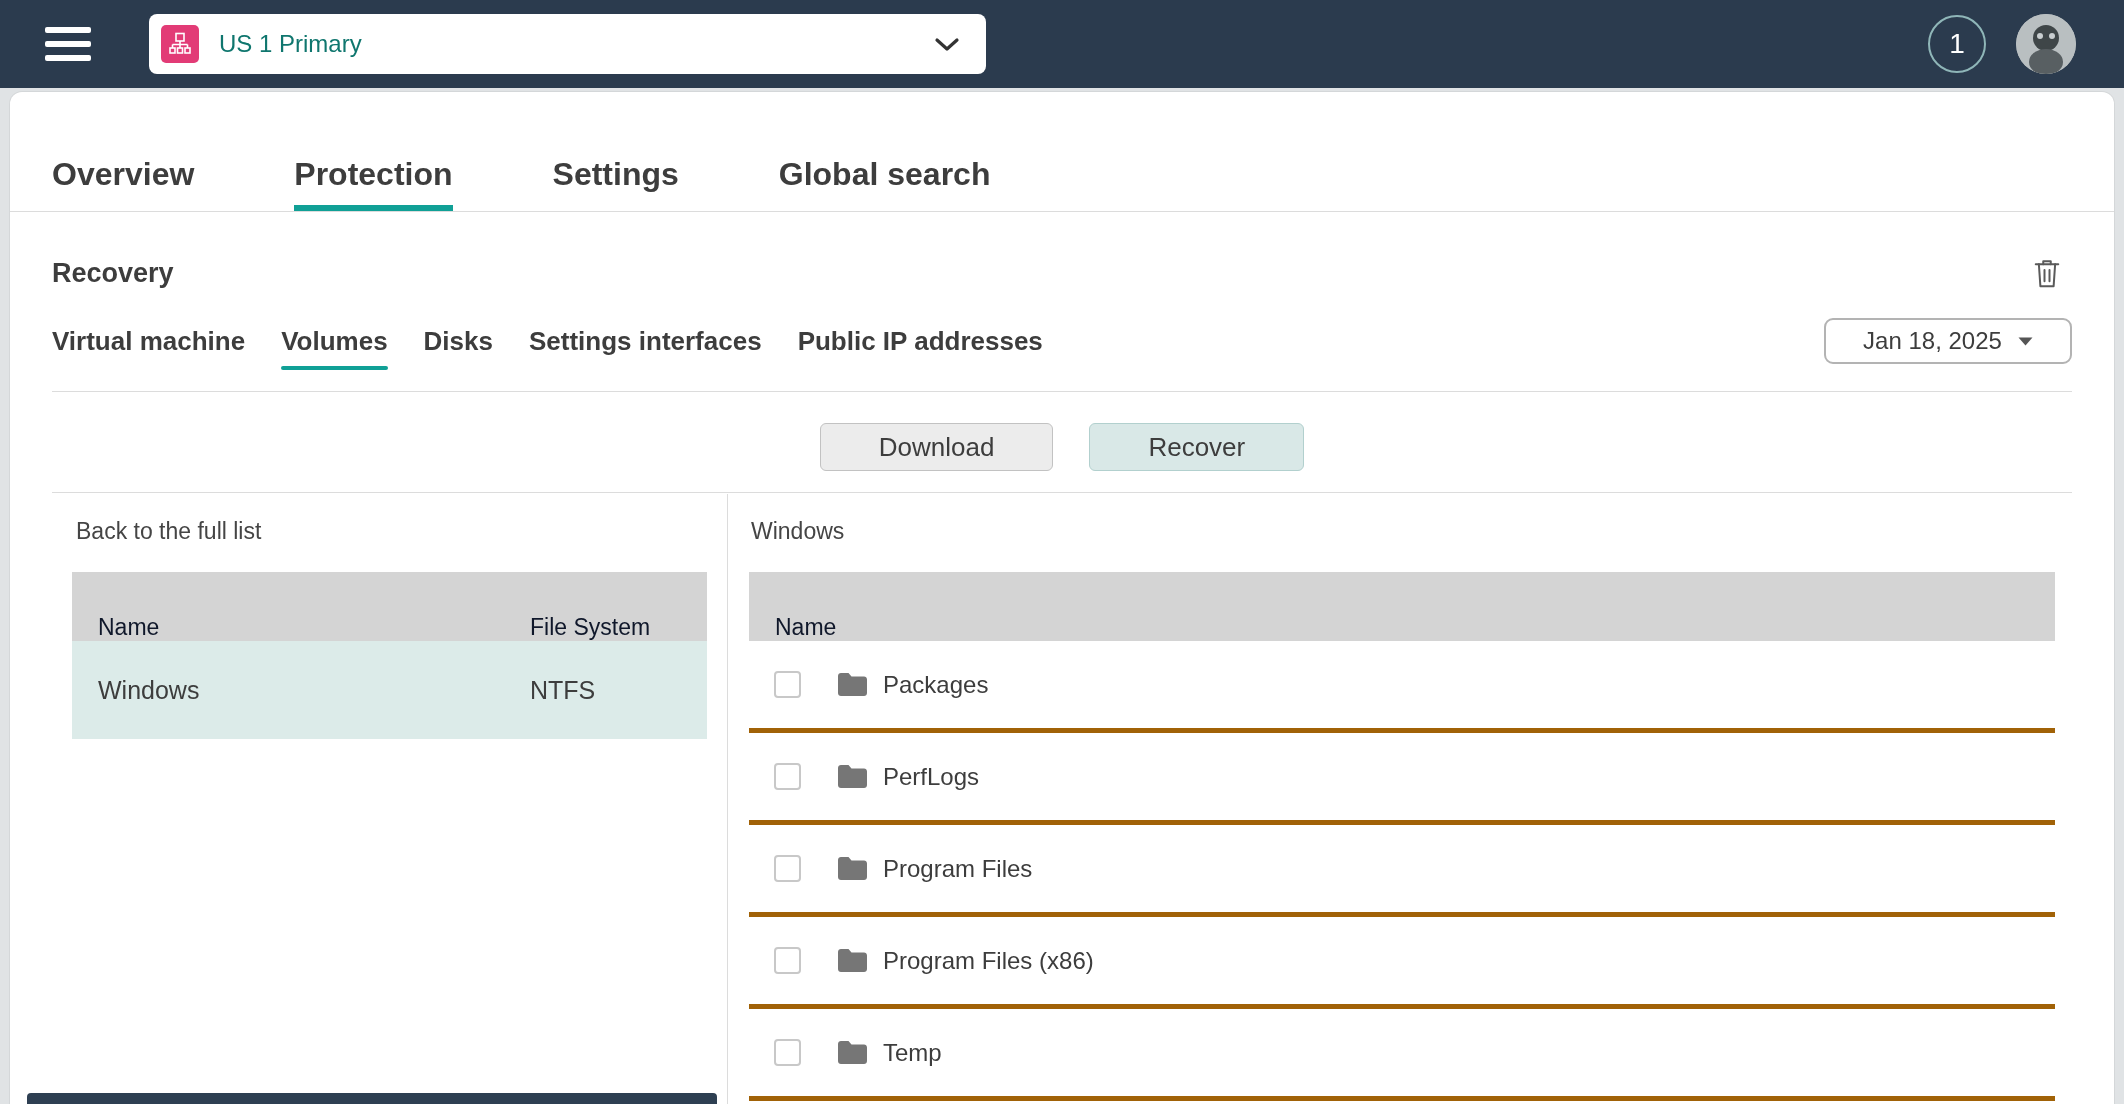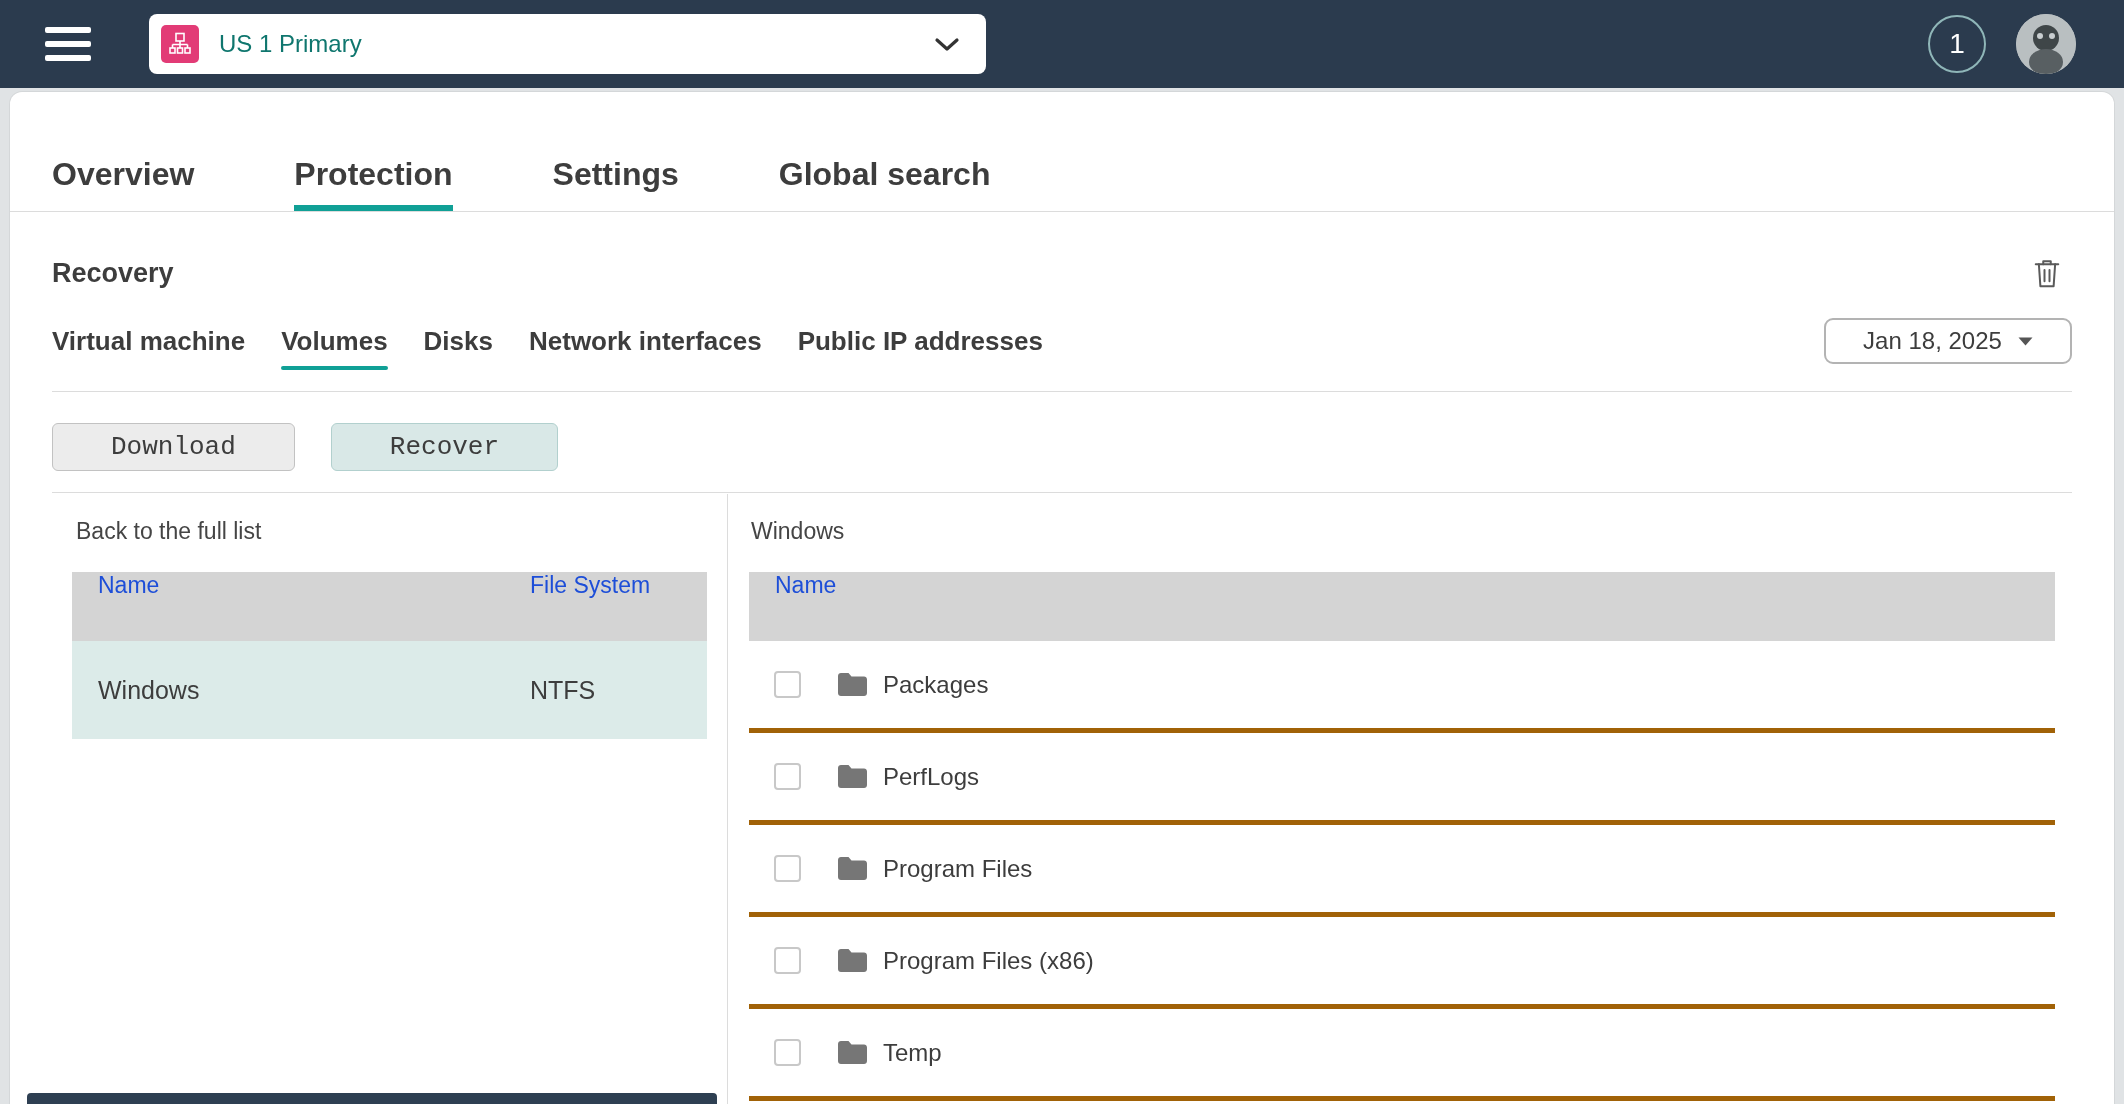--- a/index.html
+++ b/index.html
@@ -95,40 +95,40 @@
   .date-btn {
     height: 46px; min-width: 248px;
     background: #fff; border: 2px solid #b3b3b3; border-radius: 9px;
     display: flex; align-items: center; justify-content: center; gap: 16px;
     font-size: 24px; color: #3d3d3d; font-family: inherit;
     padding: 0 22px;
   }
   .divider.d2 { margin-top: 27px; }
 
   
-  .actions { margin-top: 31px; height: 48px; display: flex; justify-content: flex-start; gap: 36px; font-family: Liberation Mono, monospace; }
+  .actions { margin-top: 31px; height: 48px; display: flex; justify-content: center; gap: 36px; }
   .btn {
     height: 48px; border-radius: 6px; font-size: 26px; font-weight: 500;
     color: #3d3d3d; font-family: inherit; padding: 0 58px;
   }
   .btn-gray { background: #ececec; border: 1px solid #c2c2c2; }
   .btn-teal { background: #d9e8e7; border: 1px solid #b2d0ce; }
   .divider.d3 { margin-top: 21px; }
 
   
   .split { position: absolute; top: 402px; left: 42px; right: 42px; bottom: 0; }
   .vdivider { position: absolute; left: 675px; top: 0; bottom: 0; width: 1px; background: #dcdcdc; }
 
   .left-pane { position: absolute; left: 0; top: 0; width: 675px; bottom: 0; }
   .back-link { margin: 23px 0 0 24px; font-size: 23px; color: #454545; line-height: 28px; }
   .ltable { margin: 27px 0 0 20px; width: 635px; }
   .thead {
     height: 69px; background: #d4d4d4;
-    display: flex; align-items: flex-start;
-    font-size: 23px; color: #1d4ed8;
+    display: flex; align-items: flex-end;
+    font-size: 23px; color: #0f172a;
     padding-left: 26px;
   }
   .col-name { width: 432px; }
   .trow {
     height: 98px; background: #dcebe9;
     display: flex; align-items: center;
     font-size: 25px; color: #3d3d3d;
     padding-left: 26px;
   }
 
@@ -218,21 +218,21 @@
           <path d="M10 11v9M14 11v9"></path>
         </svg>
       </button>
     </div>
 
     <div class="subtabs-row" data-interactable="false">
       <nav class="subtabs" data-interactable="false">
         <div class="subtab" data-interactable="true">Virtual machine</div>
         <div class="subtab active" data-interactable="true">Volumes</div>
         <div class="subtab" data-interactable="true">Disks</div>
-        <div class="subtab" data-interactable="true">Network interfaces</div>
+        <div class="subtab" data-interactable="true">Settings interfaces</div>
         <div class="subtab" data-interactable="true">Public IP addresses</div>
       </nav>
       <button class="date-btn" data-interactable="true">
         <span data-interactable="false">Jan 18, 2025</span>
         <svg width="15" height="9" viewBox="0 0 15 9" data-interactable="false">
           <path d="M0.5 0.5h14l-7 8z" fill="#555"></path>
         </svg>
       </button>
     </div>
     <div class="divider d2" data-interactable="false"></div>

